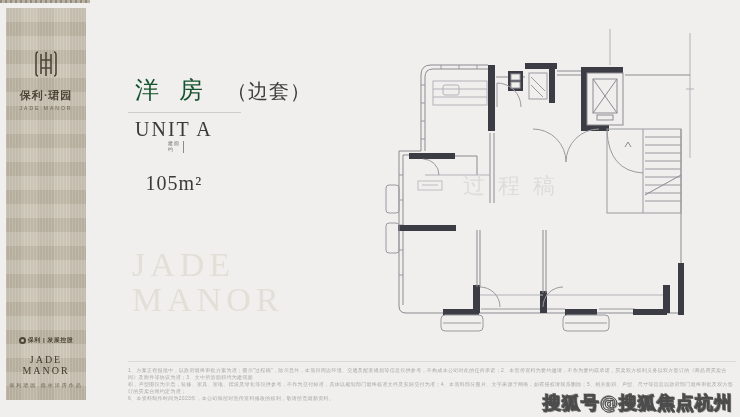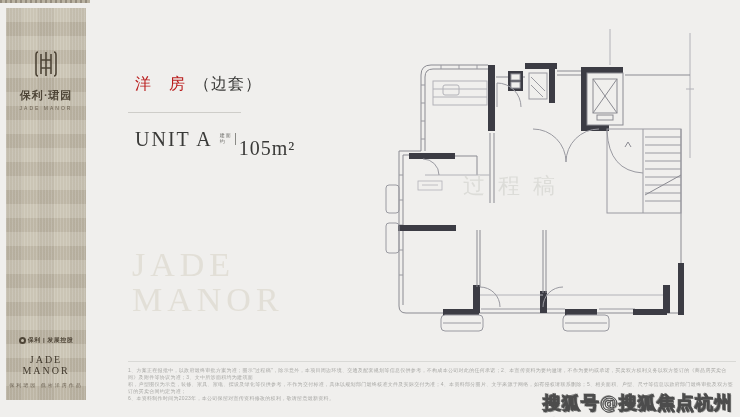--- a/index.html
+++ b/index.html
@@ -25,27 +25,27 @@
   .dev-dot{width:7px;height:7px;border-radius:50%;background:#4e4537;position:relative;}
   .dev-dot::after{content:"";position:absolute;left:2px;top:2px;width:3px;height:3px;border-radius:50%;background:#c7c0af;}
   .dev-text{font-size:6px;letter-spacing:.5px;color:#4e4537;font-weight:bold;}
   .bottom-en{margin-top:9px;font-size:10px;letter-spacing:2px;color:#41392d;
     font-family:"Liberation Serif","DejaVu Serif",serif;}
   .bottom-tag{margin-top:6px;font-size:5px;letter-spacing:2px;color:#6d6354;}
 
   
   .headline{position:absolute;left:135px;top:74px;}
   .title-row{display:flex;align-items:baseline;}
-  .title-cn{font-size:16px;letter-spacing:7px;color:#b91c1c;font-weight:500;
-    font-family:"Liberation Serif","DejaVu Serif",serif;}
-  .title-suffix{font-size:16px;color:#3a3a38;letter-spacing:1px;margin-left:2px;
+  .title-cn{font-size:24px;letter-spacing:7px;color:#14532d;font-weight:500;
+    font-family:"Liberation Serif","DejaVu Serif",serif;}
+  .title-suffix{font-size:20px;color:#3a3a38;letter-spacing:1px;margin-left:17px;
     font-family:"Liberation Serif","DejaVu Serif",serif;}
   .title-rule{position:absolute;left:128px;top:112px;width:113px;height:1px;background:#cecdc9;}
   .unit-row{position:absolute;left:135px;top:118px;display:flex;align-items:center;
-    font-family:"Liberation Serif","DejaVu Serif",serif;}
+    font-family:"Liberation Serif","DejaVu Serif",serif;flex-direction:column;}
   .unit-label{font-size:20px;letter-spacing:2px;color:#3a3a38;}
   .area-note{display:flex;flex-direction:column;justify-content:center;margin:0 3px 0 7px;
     font-size:5px;line-height:6px;color:#6a6a66;letter-spacing:1px;
     border-right:1px solid #8a8a86;padding-right:3px;}
   .area-value{font-size:20px;color:#3a3a38;letter-spacing:1px;margin-top:19px;}
   .rooms{position:absolute;left:135px;top:148px;font-size:15px;letter-spacing:2px;color:#4a4a48;}
 
   
   .jade-mark{position:absolute;left:132px;top:247px;
     font-family:"Liberation Serif","DejaVu Serif",serif;

